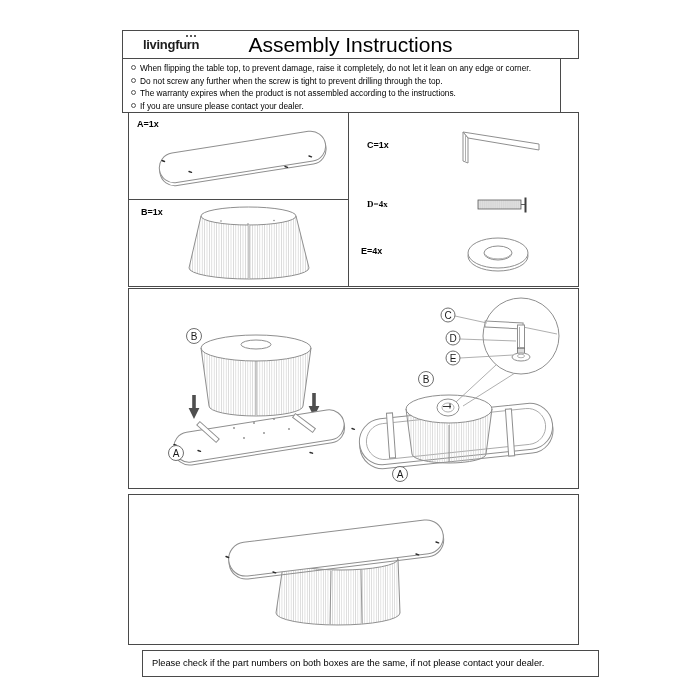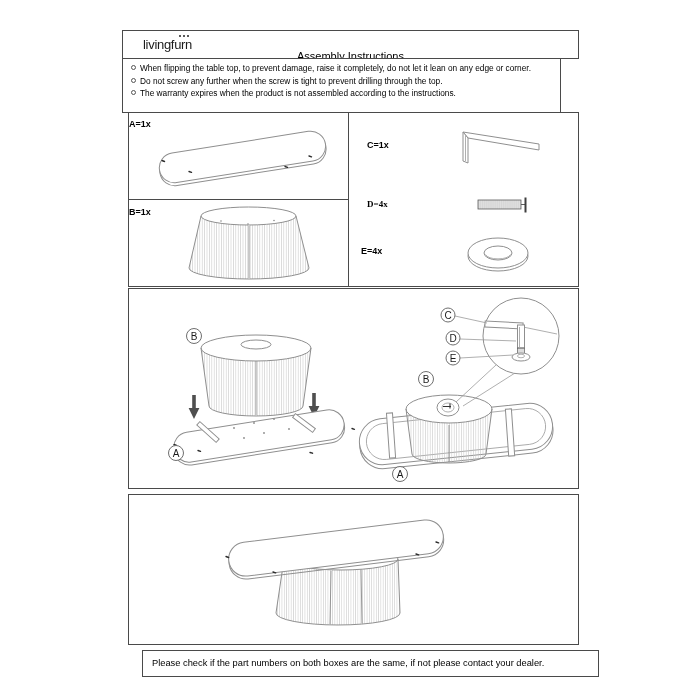--- a/index.html
+++ b/index.html
@@ -2,26 +2,26 @@
 <html><head>
 <meta charset="utf-8">
 <style>
   html,body{margin:0;padding:0;background:#ffffff;}
   .page{position:relative;width:700px;height:700px;background:#ffffff;
         font-family:"Liberation Sans",sans-serif;color:#111;overflow:hidden;}
   .box{position:absolute;border:1px solid #4a4a4a;background:#fff;box-sizing:border-box;}
 
   
   .hdr{left:122px;top:30px;width:457px;height:29px;}
-  .logo{position:absolute;left:20px;top:6px;font-size:13px;font-weight:normal;
+  .logo{position:absolute;left:20px;top:6px;font-size:13px;font-weight:bold;
         letter-spacing:-0.3px;color:#1c1c1c;}
   .dots{position:absolute;top:-2px;right:3px;width:2.2px;height:2.2px;border-radius:50%;
         background:#222;box-shadow:-4px 0 0 #222,-8px 0 0 #222;}
-  .title{position:absolute;left:0;top:12px;width:100%;text-align:center;line-height:27px;
-         font-size:11px;color:#000;}
+  .title{position:absolute;left:0;top:0;width:100%;text-align:center;line-height:27px;
+         font-size:21px;color:#000;}
 
   
   .warn{left:122px;top:58px;width:439px;height:55px;padding:3px 6px 0 7px;}
   .wline{font-size:8.3px;line-height:12.6px;white-space:nowrap;color:#000;}
   .bullet{display:inline-block;width:3px;height:3px;border:1px solid #555;border-radius:50%;
           margin:0 4px 1px 1px;}
 
   
   .boxA{left:128px;top:112px;width:221px;height:88px;}
   .boxB{left:128px;top:199px;width:221px;height:88px;}
@@ -57,35 +57,36 @@
       <span class="dots"></span>
       <span>livingfurn</span>
     </div>
     <div class="title">Assembly Instructions</div>
   </div>
 
   <div class="box warn">
     <div class="wline"><span class="bullet"></span><span>When flipping the table top, to prevent damage, raise it completely, do not let it lean on any edge or corner.</span></div>
     <div class="wline"><span class="bullet"></span><span>Do not screw any further when the screw is tight to prevent drilling through the top.</span></div>
     <div class="wline"><span class="bullet"></span><span>The warranty expires when the product is not assembled according to the instructions.</span></div>
+    <div class="wline"><span class="bullet"></span><span>If you are unsure please contact your dealer.</span></div>
   </div>
 
   <div class="box boxA">
-    <div class="plabel" style="left:0;top:6px;text-align:center;">A=1x</div>
+    <div class="plabel" style="left:8px;top:6px;text-align:center;">A=1x</div>
     <svg width="219" height="86" viewBox="0 0 219 86">
       <g transform="rotate(-9 113 41)">
         <rect x="29" y="32" width="168" height="30" rx="15" class="ln"></rect>
         <rect x="29" y="29" width="168" height="30" rx="15" class="ln wh"></rect>
       </g>
       <path class="tick" d="M33,47.5 l2.5,1 M60,58.5 l2.5,0.8 M180,43 l2.5,0.8 M156,53.5 l2.5,0.8"></path>
     </svg>
   </div>
 
   <div class="box boxB">
-    <div class="plabel" style="left:0;top:7px;">B=1x</div>
+    <div class="plabel" style="left:12px;top:7px;">B=1x</div>
     <svg width="219" height="86" viewBox="0 0 219 86">
       <defs>
         <pattern id="pfB" patternUnits="userSpaceOnUse" width="2.4" height="8">
           <path d="M1.2,0 V8" stroke="#bdbdbd" stroke-width="0.55"></path>
         </pattern>
       </defs>
       <g>
         <path d="M72,16 L60,68 A60,11 0 0,0 180,68 L167,16 A47,9 0 0,1 72,16 Z" fill="url(#pfB)" stroke="none"></path>
         <path class="seam" d="M120,26 V78"></path>
         <ellipse cx="119.5" cy="16" rx="47.5" ry="9" class="ln wh"></ellipse>

